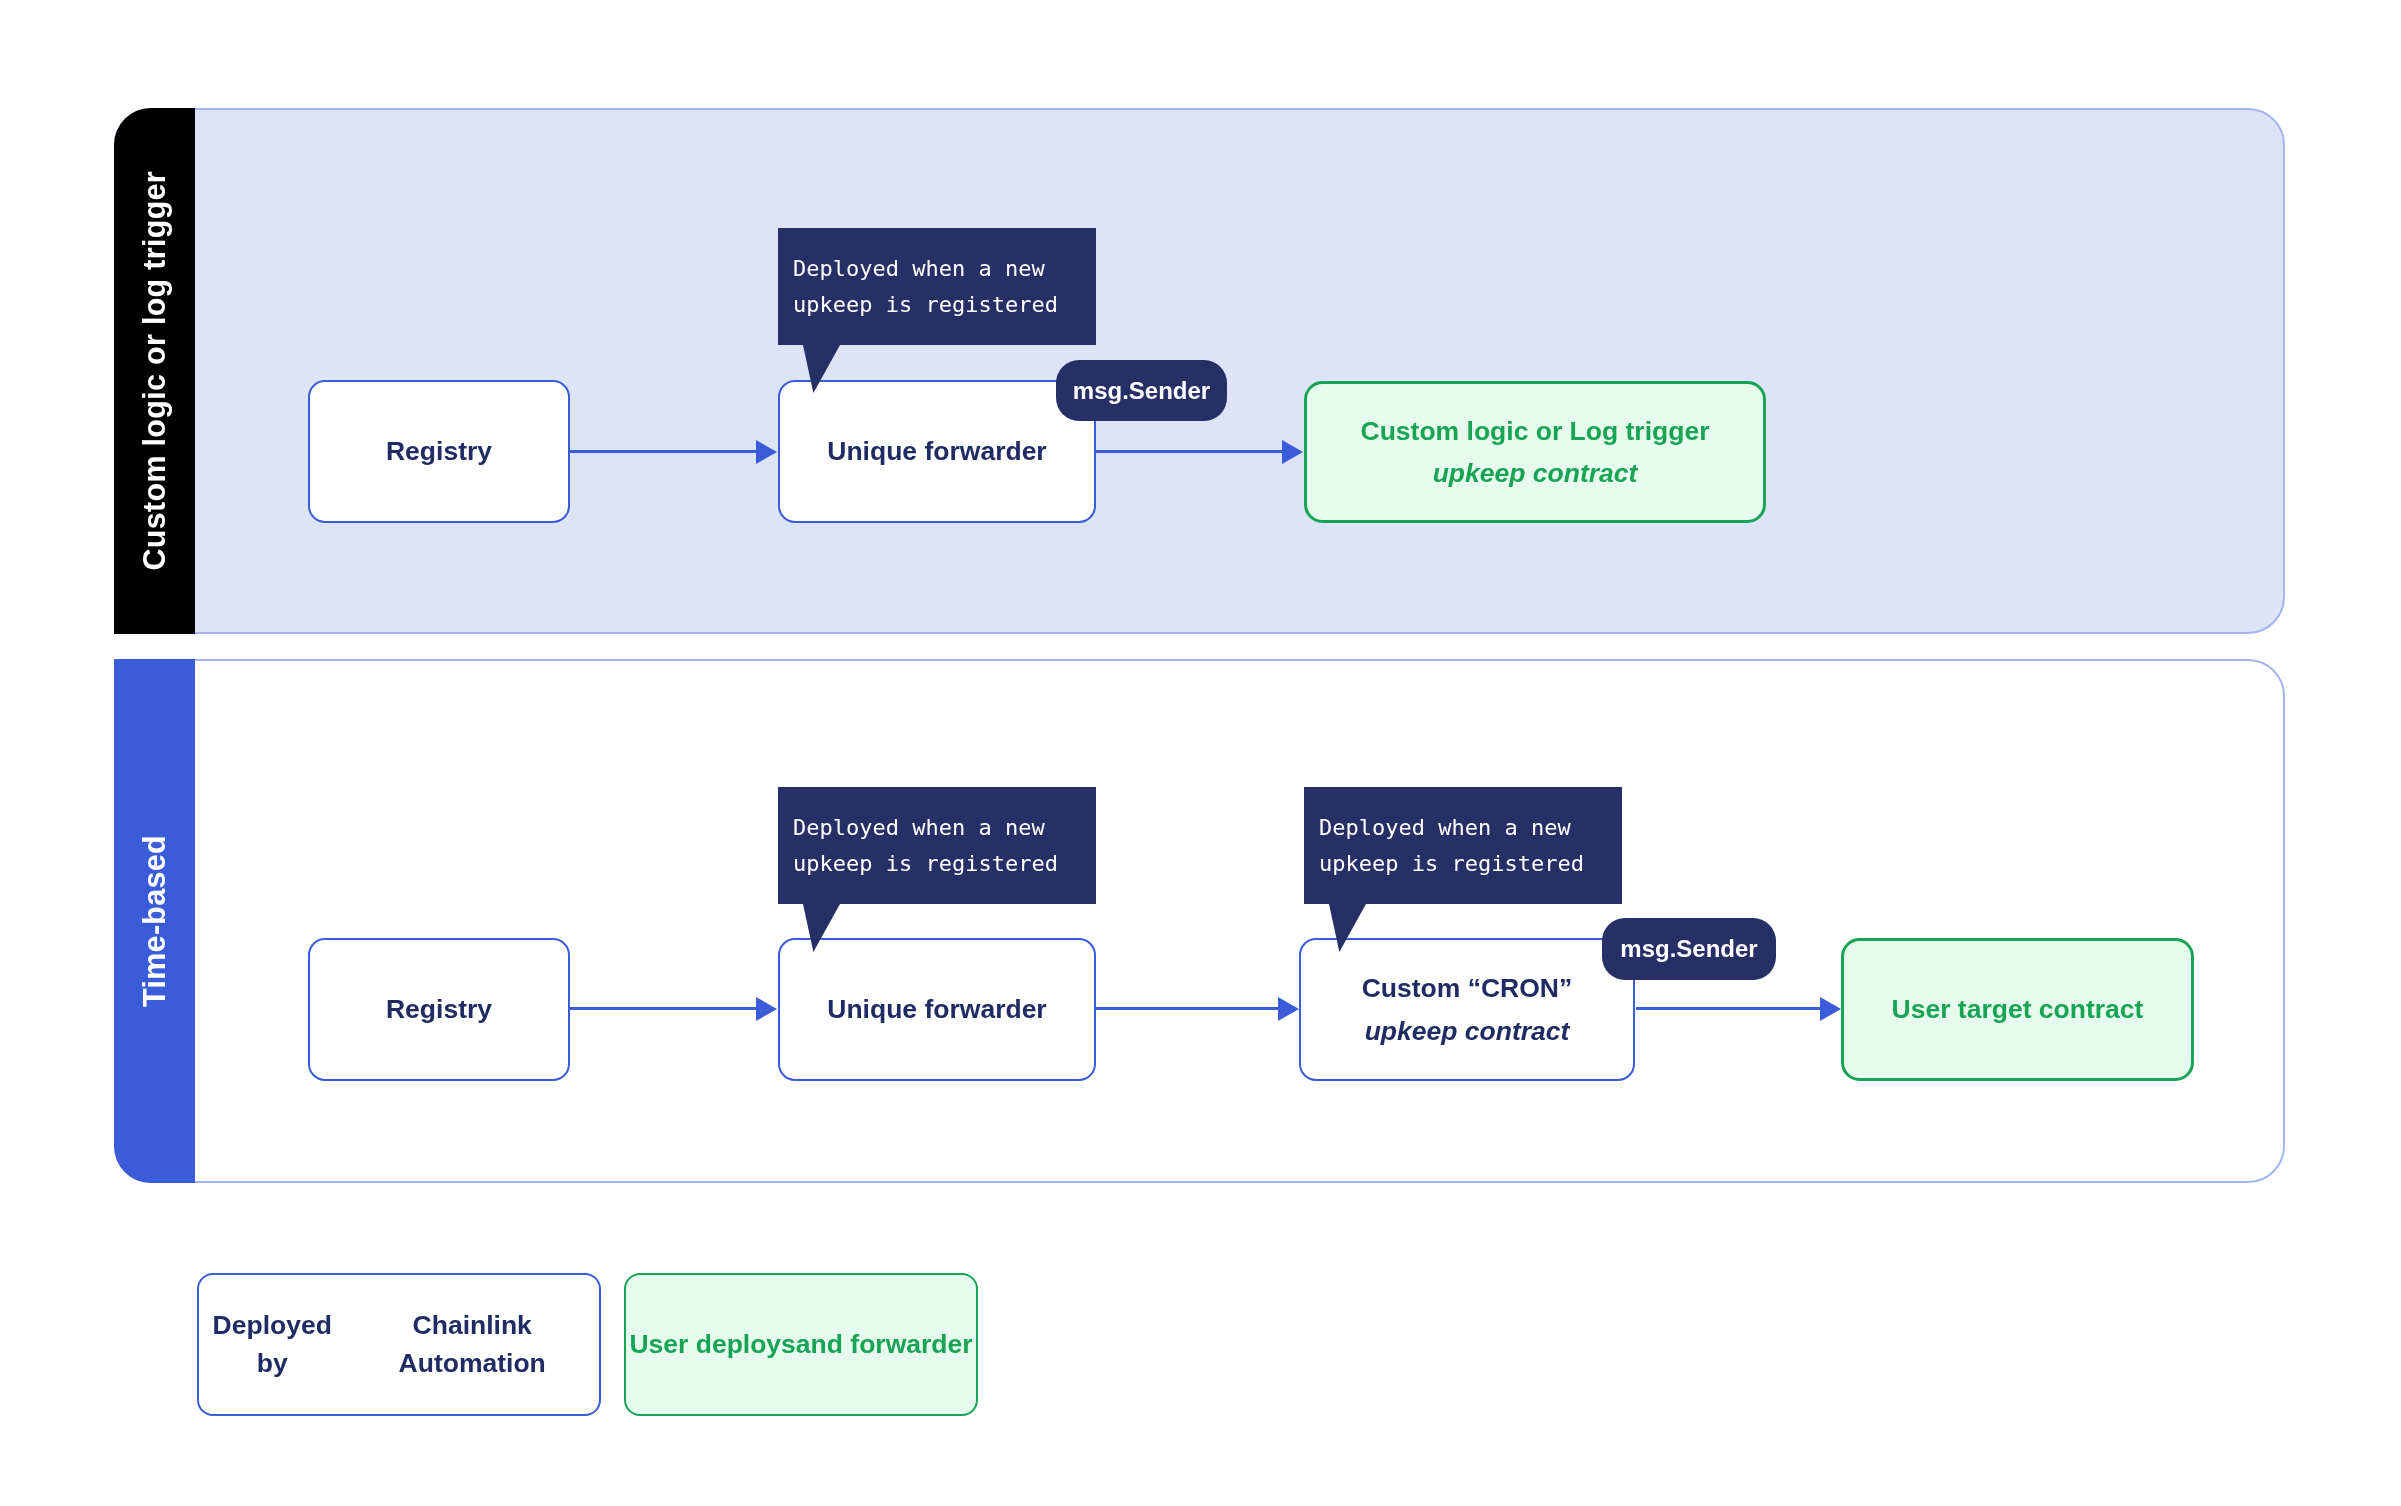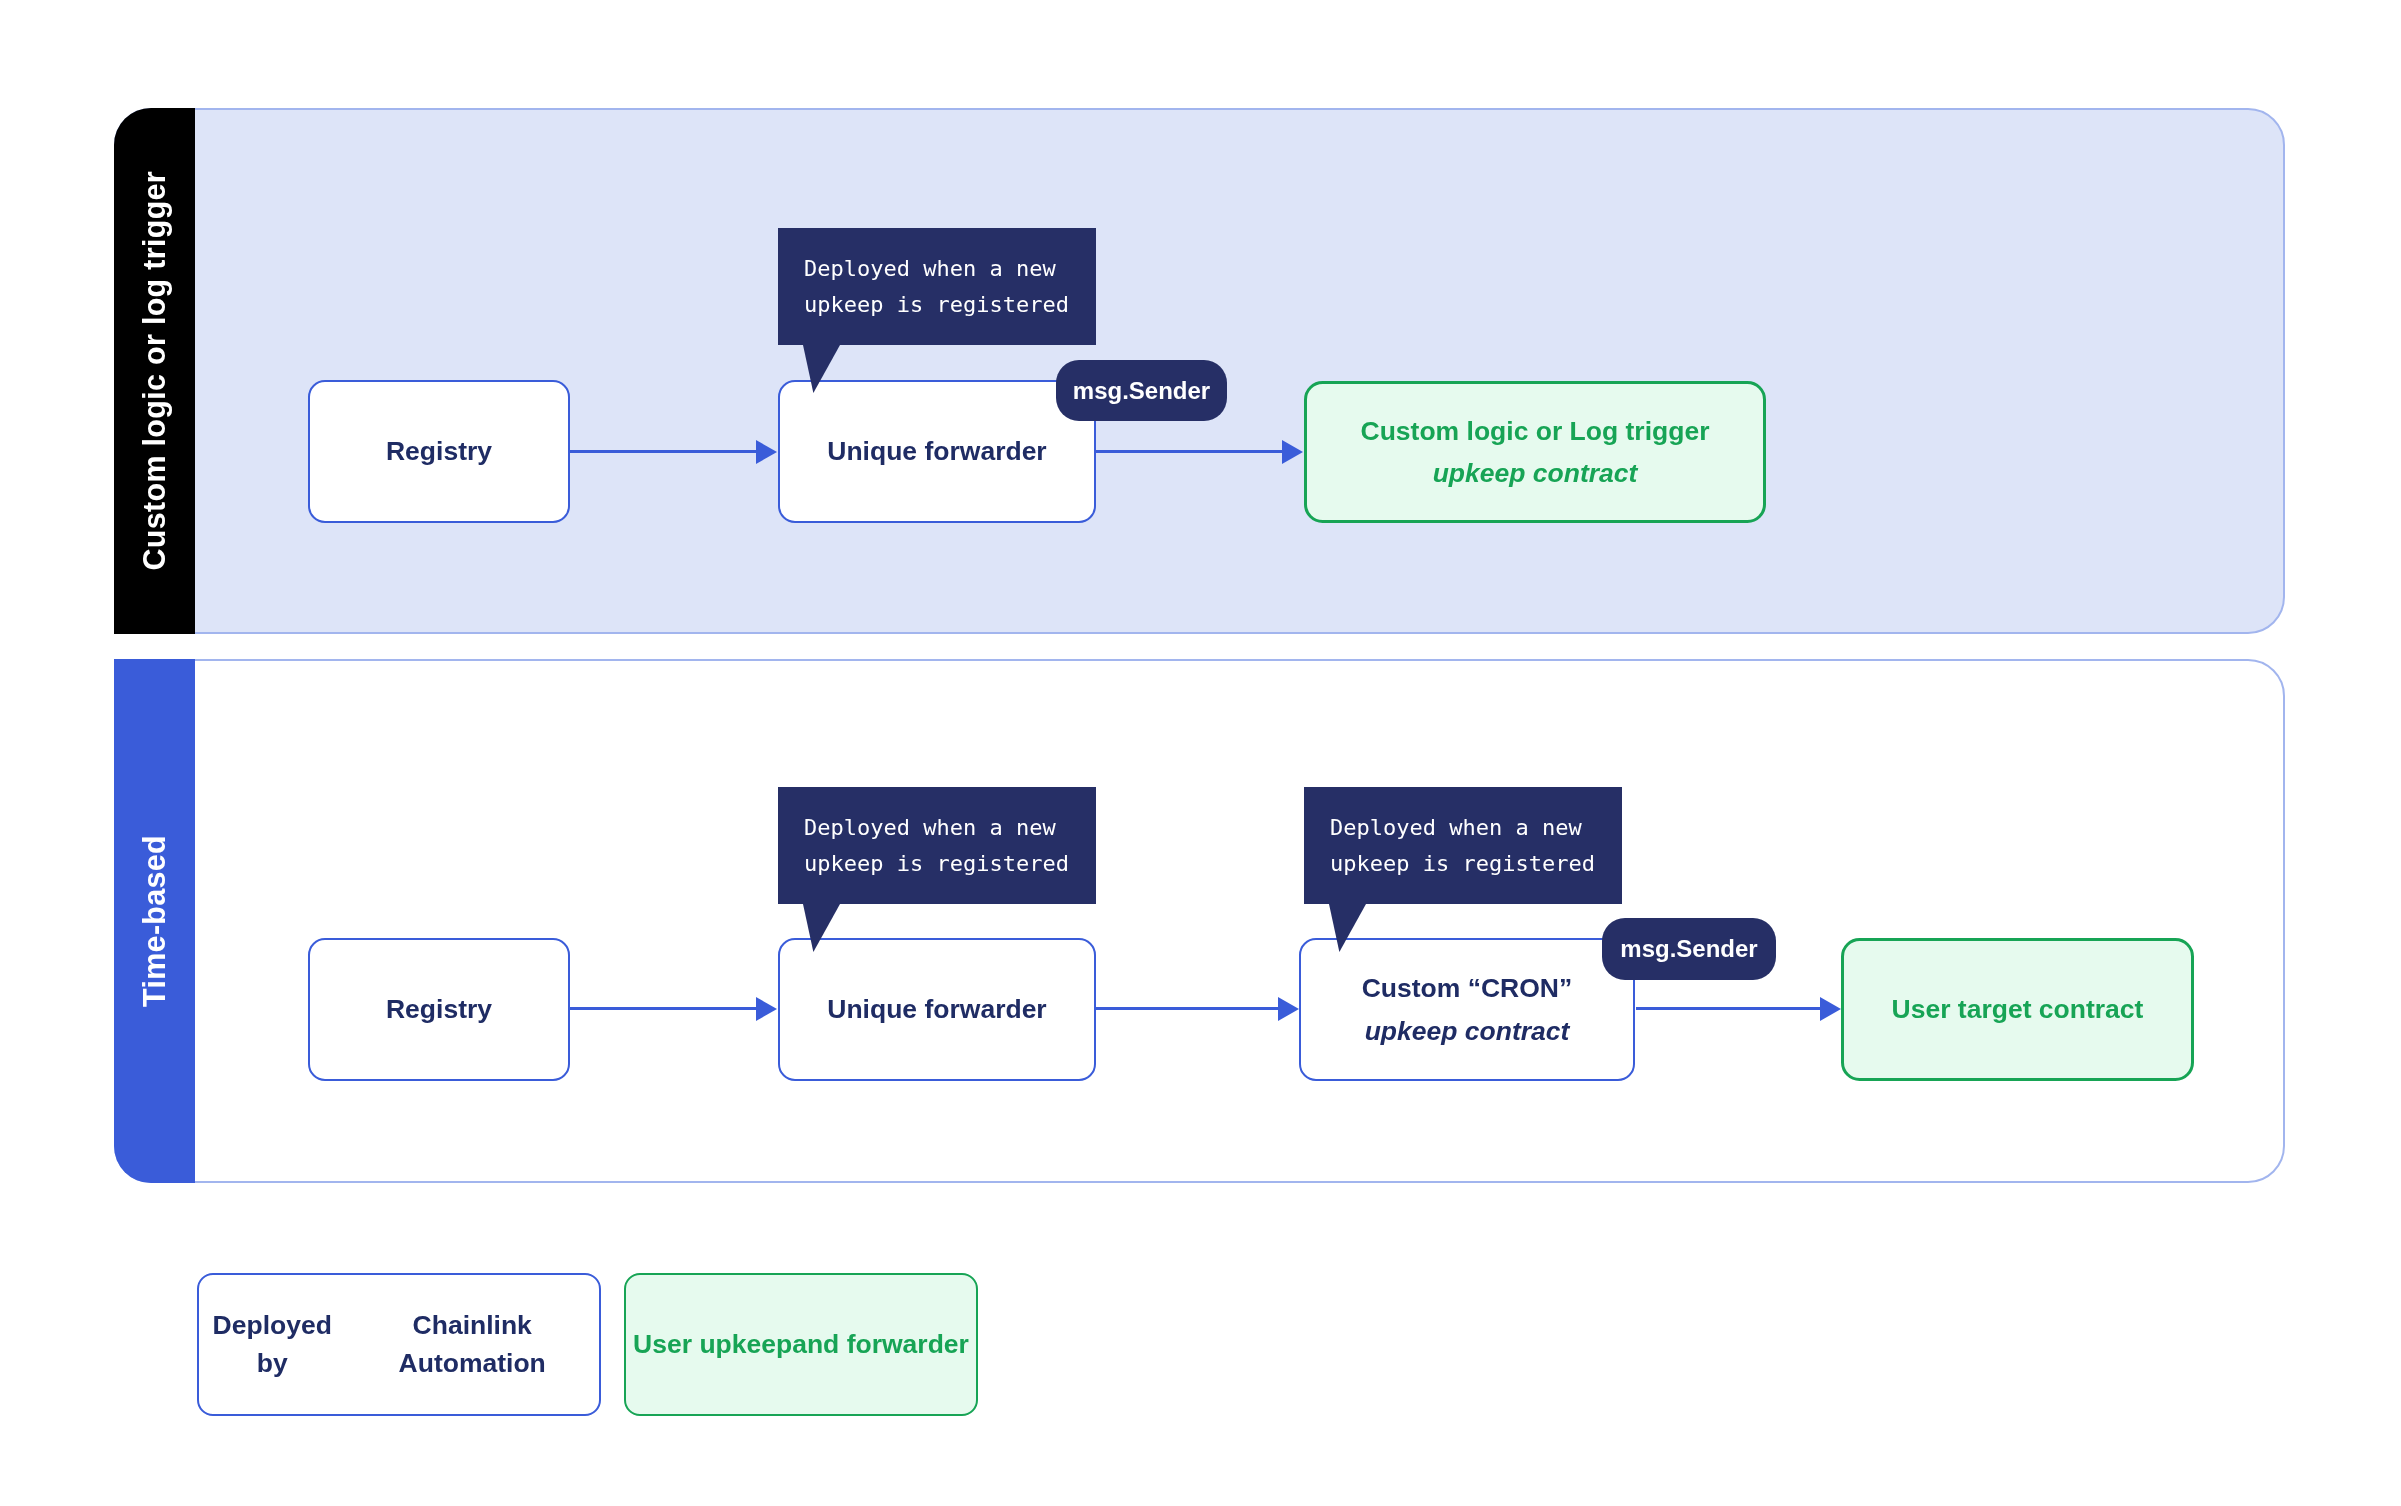--- a/index.html
+++ b/index.html
@@ -33,21 +33,21 @@
   .node-white{background:#ffffff;border:2.7px solid #3a5cd9;border-radius:17px;color:#1f2c64;}
   .node-green{background:#e6faee;border:3.3px solid #17a455;border-radius:18.6px;color:#17a455;}
   .node .sub{font-style:italic;margin-top:8px;}
 
   
   .tooltip{
     position:absolute;z-index:5;box-sizing:border-box;
     background:#262f66;color:#ffffff;
     font-family:"DejaVu Sans Mono",monospace;font-size:22px;line-height:1.6;
     display:flex;flex-direction:column;justify-content:center;
-    padding:0 26px;
+    padding:0 15px;
   }
   .tooltip .tail{
     position:absolute;left:25px;top:100%;width:37px;height:48px;
     background:#262f66;
     clip-path:polygon(0 0,100% 0,28% 100%);
   }
 
   
   .badge{
     position:absolute;z-index:6;box-sizing:border-box;
@@ -150,18 +150,18 @@
   <div class="arrow" style="left:570px;top:1007px;width:186px;"></div>
   <div class="arrow" style="left:1096px;top:1007px;width:182px;"></div>
   <div class="arrow" style="left:1636px;top:1007px;width:184px;"></div>
 
   <div class="legend-box legend-blue" style="left:197px;top:1273px;width:404px;height:143px;">
     <span>Deployed by</span>
     <span>Chainlink Automation</span>
   </div>
 
   <div class="legend-box legend-green" style="left:624px;top:1273px;width:354px;height:143px;">
-    <span>User upkeep</span>
+    <span>User deploys</span>
     <span>and forwarder</span>
   </div>
 
 </div>
 
 
 </body></html>

